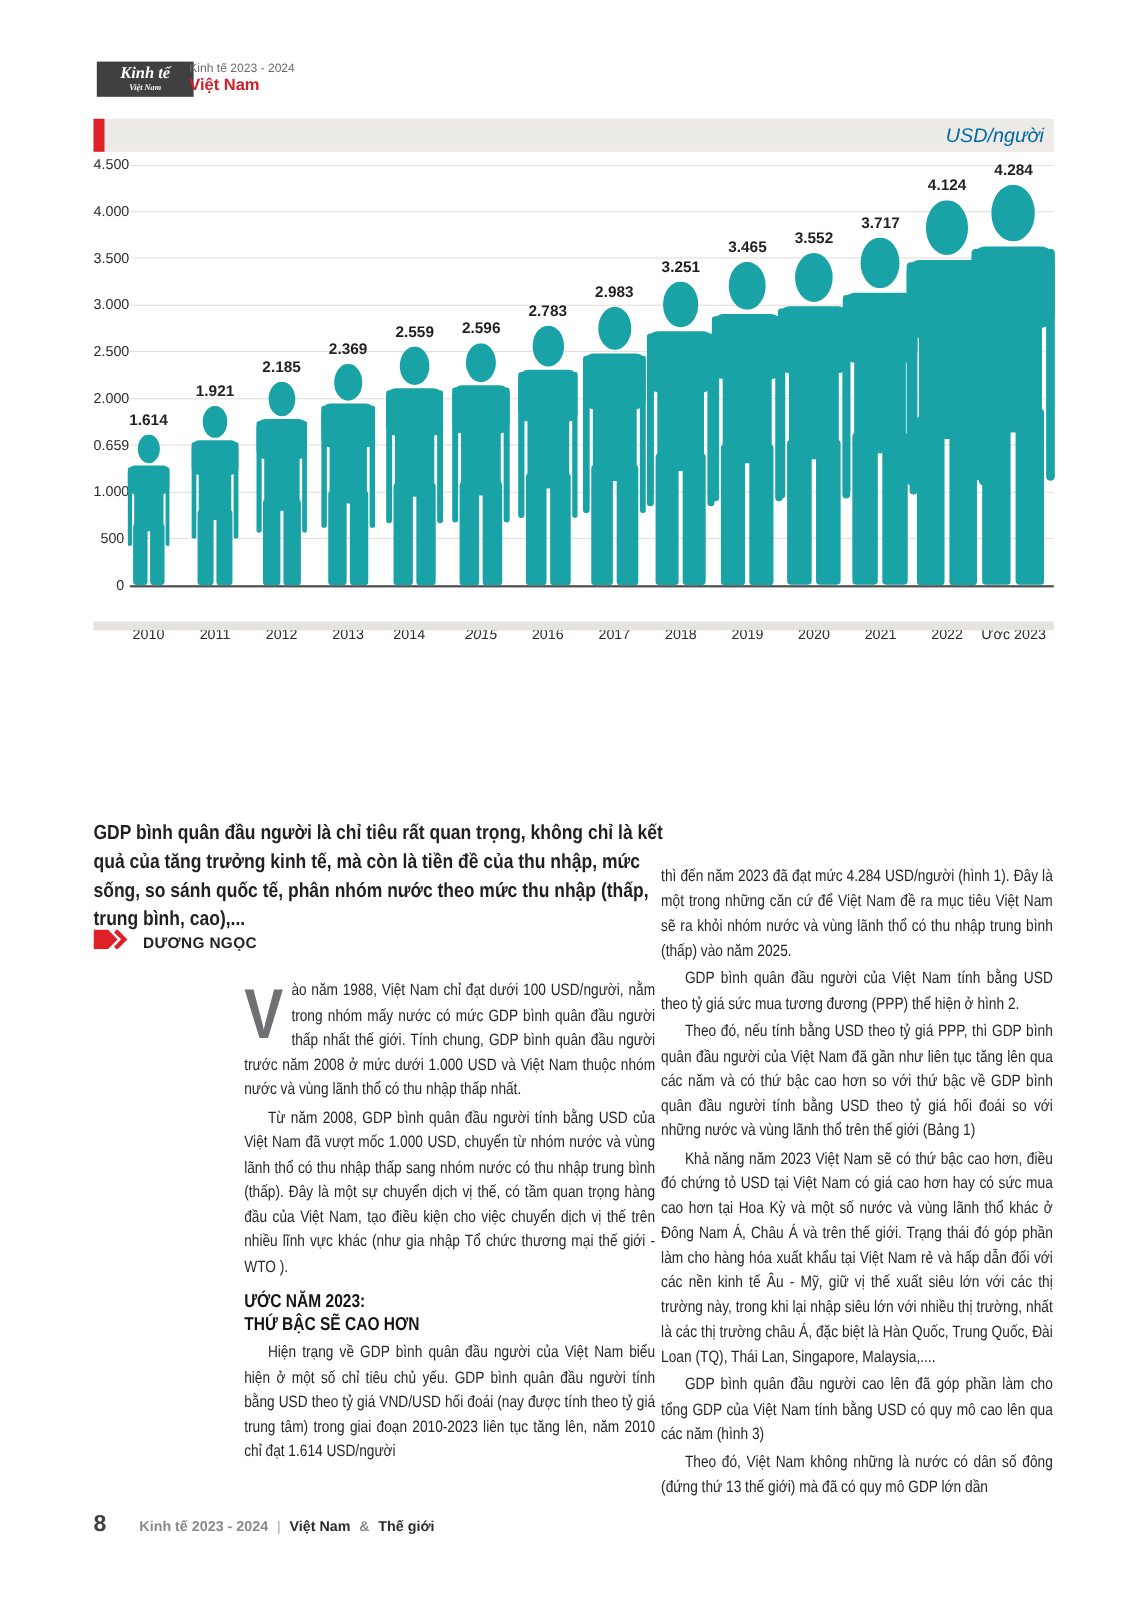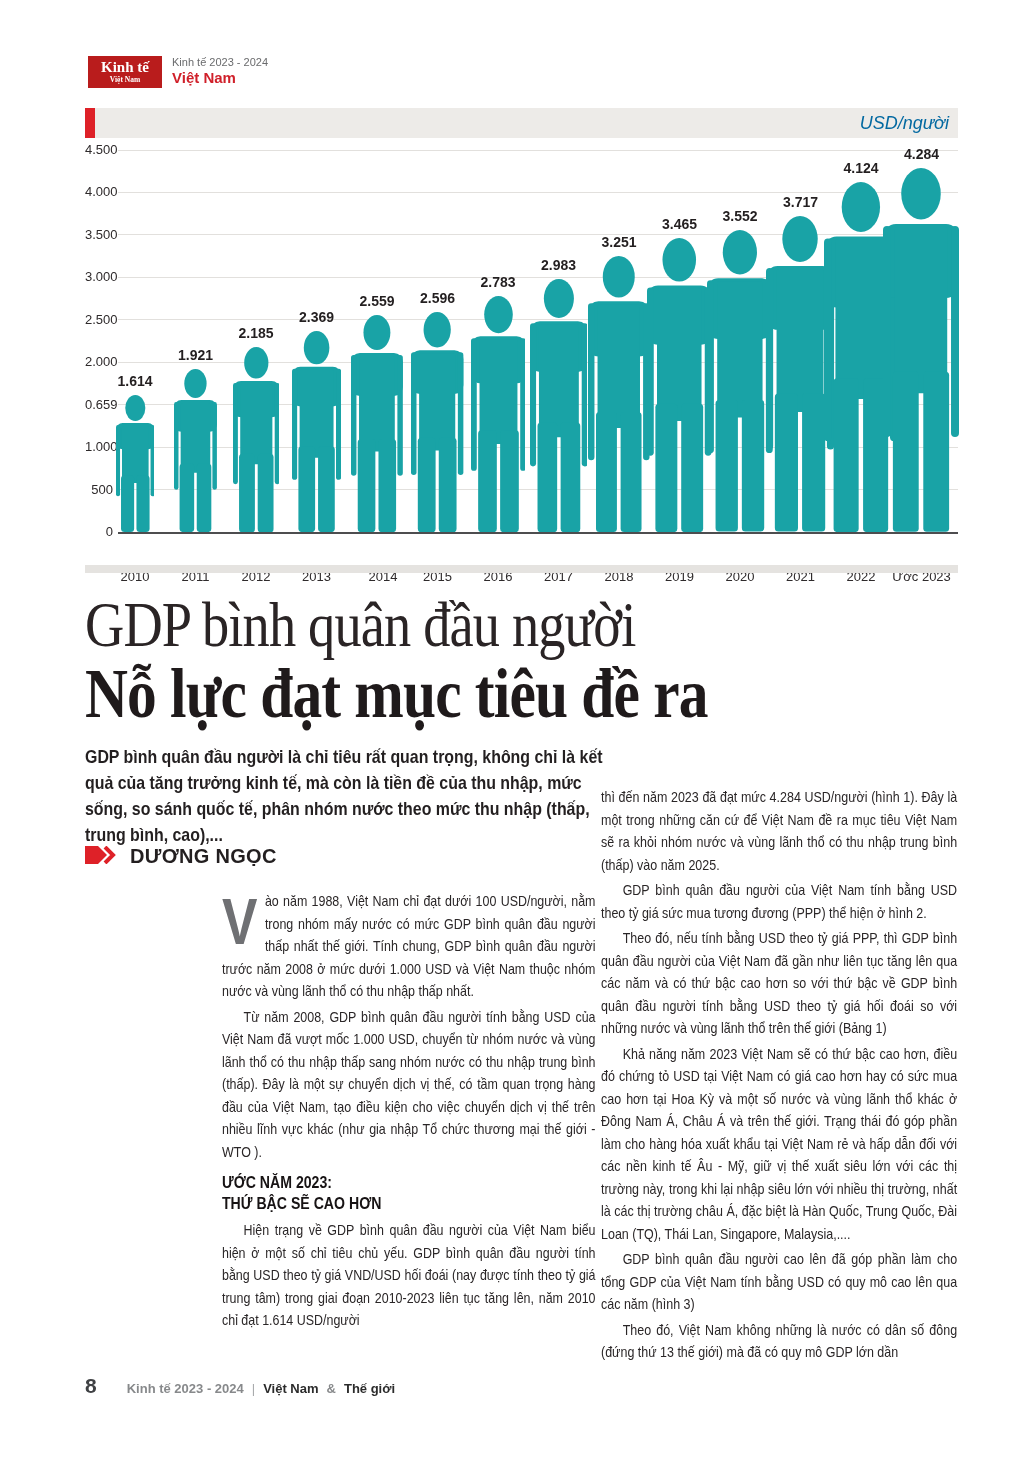--- a/index.html
+++ b/index.html
@@ -1,22 +1,22 @@
 <!DOCTYPE html>
 <html><head>
 <meta charset="utf-8">
 <style>
   * { margin:0; padding:0; box-sizing:border-box; }
   html,body { background:#ffffff; }
   body { font-family:"Liberation Sans","DejaVu Sans",sans-serif; color:#231f20; }
   .page { position:relative; width:1024px; height:1457px; background:#fff; overflow:hidden; }
 
   
-  .logo-box { position:absolute; left:88px; top:56px; width:74px; height:32px; background:#b91c1c;
-              display:flex; flex-direction:column; align-items:center; justify-content:center; }
+  .logo-box { position:absolute; left:88px; top:56px; width:88px; height:32px; background:#404040;
+              display:flex; flex-direction:column; align-items:center; justify-content:center;font-style:italic; }
   .logo-box .t1 { font-family:"Liberation Serif","DejaVu Serif",serif; font-weight:700; color:#fff; font-size:15px; line-height:15px; }
   .logo-box .t2 { font-family:"Liberation Serif","DejaVu Serif",serif; font-weight:700; color:#fff; font-size:7.5px; line-height:9px; }
   .edition { position:absolute; left:172px; top:56px; }
   .edition .e1 { font-size:11px; color:#6a6b6d; line-height:13px; }
   .edition .e2 { font-size:15px; font-weight:800; color:#d0202a; line-height:18px; }
 
   
   .caption-bar { position:absolute; left:85px; top:108px; width:873px; height:30px; background:#edebe8; }
   .caption-accent { position:absolute; left:0; top:0; width:10px; height:30px; background:#de2128; }
   .caption-text { position:absolute; left:19px; top:0; line-height:30px; font-size:15px; color:#231f20; white-space:nowrap; }
@@ -39,21 +39,21 @@
   .headline { position:absolute; left:85px; top:592px; }
   .hl1 { font-family:"Liberation Serif","DejaVu Serif",serif; font-weight:400; font-size:64px; line-height:66px;
          color:#2a2425; letter-spacing:-1px; transform:scaleX(0.85); transform-origin:0 0; white-space:nowrap; }
   .hl2 { font-family:"Liberation Serif","DejaVu Serif",serif; font-weight:800; font-size:70px; line-height:72px;
          color:#1f1a1b; letter-spacing:-1px; transform:scaleX(0.85); transform-origin:0 0; white-space:nowrap; }
 
   
   .lede { position:absolute; left:85px; top:744px; width:602px; transform:scaleX(0.86); transform-origin:0 0;
           font-size:18.5px; font-weight:700; line-height:26px; color:#231f20; text-align:left; }
   .author-row { position:absolute; left:85px; top:845px; display:flex; align-items:center; gap:9px; }
-  .author-name { font-size:20px; font-weight:800; letter-spacing:0.3px; color:#231f20; }
+  .author-name { font-size:14px; font-weight:800; letter-spacing:0.3px; color:#231f20; }
 
   
   .col { position:absolute; font-size:15px; line-height:22.5px; text-align:justify; color:#2a2627;
          transform-origin:0 0; }
   .col-left  { left:222px; top:890px; width:450px; transform:scaleX(0.83); }
   .col-right { left:601px; top:786px; width:428px; transform:scaleX(0.832); }
   .col p { margin:0 0 3px 0; }
   .col p.ind { text-indent:26px; }
   .drop-cap { float:left; font-size:64px; line-height:54px; font-weight:700; color:#6f7073; padding:5px 9px 0 0; }
   .subhead { font-size:17px; line-height:21px; font-weight:800; color:#171314; margin:9px 0 5px 0; }
@@ -152,32 +152,32 @@
       <div class="person" style="left: 266.078px; top: 168.769px;"><svg width="51.84306" height="217.23066666666668" viewBox="0 0 51.84306 217.23066666666668" xmlns="http://www.w3.org/2000/svg">
           <ellipse cx="25.92153" cy="17.52295428" rx="13.4791956" ry="17.52295428" fill="#19a3a6"></ellipse>
           <rect x="0" y="37.86990722666667" width="51.84306" height="43.0465822656" rx="8.813320200000001" fill="#19a3a6"></rect>
           <rect x="0" y="39.86990722666667" width="5.4435213" height="120.88078610666668" rx="2.72176065" fill="#19a3a6"></rect>
           <rect x="46.3995387" y="39.86990722666667" width="5.4435213" height="120.88078610666668" rx="2.72176065" fill="#19a3a6"></rect>
           <rect x="8.0356743" y="40.86990722666667" width="35.7717114" height="95.64841769200001" rx="2" fill="#19a3a6"></rect>
           <rect x="6.7395977999999985" y="123.96307175786667" width="17.626640400000003" height="93.2675949088" rx="3.5" fill="#19a3a6"></rect>
           <rect x="27.4768218" y="123.96307175786667" width="17.626640400000003" height="93.2675949088" rx="3.5" fill="#19a3a6"></rect>
         </svg></div>
       <div class="vlabel" style="left: 247px; top: 146.769px;">2.559</div>
-      <div class="xlabel" style="left: 256px; top: 394px;">2014</div>
+      <div class="xlabel" style="left: 245px; top: 394px;">2014</div>
       <div class="person" style="left: 326.319px; top: 165.628px;"><svg width="52.361306666666664" height="220.37155555555555" viewBox="0 0 52.361306666666664 220.37155555555555" xmlns="http://www.w3.org/2000/svg">
           <ellipse cx="26.180653333333332" cy="17.698121653333335" rx="13.613939733333334" ry="17.698121653333335" fill="#19a3a6"></ellipse>
           <rect x="0" y="38.26107352888889" width="52.361306666666664" height="43.706515686399996" rx="8.901422133333334" fill="#19a3a6"></rect>
           <rect x="0" y="40.26107352888889" width="5.497937199999999" height="122.8138775822222" rx="2.7489685999999995" fill="#19a3a6"></rect>
           <rect x="46.86336946666667" y="40.26107352888889" width="5.497937199999999" height="122.8138775822222" rx="2.7489685999999995" fill="#19a3a6"></rect>
           <rect x="8.116002533333333" y="41.26107352888889" width="36.12930159999999" height="97.16076511466667" rx="2" fill="#19a3a6"></rect>
           <rect x="6.806969866666666" y="125.67410490168888" width="17.802844266666668" height="94.69745065386667" rx="3.5" fill="#19a3a6"></rect>
           <rect x="27.75149253333333" y="125.67410490168888" width="17.802844266666668" height="94.69745065386667" rx="3.5" fill="#19a3a6"></rect>
         </svg></div>
       <div class="vlabel" style="left: 307.5px; top: 143.628px;">2.596</div>
-      <div class="xlabel" style="left: 310.5px; top: 394px;">2015</div>
+      <div class="xlabel" style="left: 310.5px; top: 394px; font-style: italic;">2015</div>
       <div class="person" style="left: 385.51px; top: 149.754px;"><svg width="54.98055333333334" height="236.2457777777778" viewBox="0 0 54.98055333333334 236.2457777777778" xmlns="http://www.w3.org/2000/svg">
           <ellipse cx="27.49027666666667" cy="18.58342702666667" rx="14.294943866666669" ry="18.58342702666667" fill="#19a3a6"></ellipse>
           <rect x="0" y="40.23804916444445" width="54.98055333333334" height="47.0418548672" rx="9.346694066666668" fill="#19a3a6"></rect>
           <rect x="0" y="42.23804916444445" width="5.7729581" height="132.5838263911111" rx="2.88647905" fill="#19a3a6"></rect>
           <rect x="49.207595233333336" y="42.23804916444445" width="5.7729581" height="132.5838263911111" rx="2.88647905" fill="#19a3a6"></rect>
           <rect x="8.521985766666667" y="43.23804916444445" width="37.936581800000006" height="104.80425073733335" rx="2" fill="#19a3a6"></rect>
           <rect x="7.147471933333335" y="134.32175889884445" width="18.693388133333336" height="101.92401887893334" rx="3.5" fill="#19a3a6"></rect>
           <rect x="29.13969326666667" y="134.32175889884445" width="18.693388133333336" height="101.92401887893334" rx="3.5" fill="#19a3a6"></rect>
         </svg></div>
       <div class="vlabel" style="left: 368px; top: 127.754px;">2.783</div>
@@ -255,24 +255,20 @@
           <rect x="68.0240812" y="58.10671456000001" width="7.980478799999999" height="211.00464544" rx="3.9902393999999997" fill="#19a3a6"></rect>
           <rect x="11.780706799999999" y="59.10671456000001" width="52.443146399999996" height="166.156506992" rx="2" fill="#19a3a6"></rect>
           <rect x="9.880592799999995" y="203.73421157119998" width="25.841550400000003" height="159.9297884288" rx="3.5" fill="#19a3a6"></rect>
           <rect x="40.2824168" y="203.73421157119998" width="25.841550400000003" height="159.9297884288" rx="3.5" fill="#19a3a6"></rect>
         </svg></div>
       <div class="vlabel" style="left: 791.5px; top: 0.336px;">4.284</div>
       <div class="xlabel" style="left: 794.5px; top: 394px;">Ước 2023</div>
     </div>
   <div class="divider"></div>
 
-  <div class="headline">
-    <div class="hl1">GDP bình quân đầu người</div>
-    <div class="hl2">Nỗ lực đạt mục tiêu đề ra</div>
-  </div>
 
   <div class="lede">GDP bình quân đầu người là chỉ tiêu rất quan trọng, không chỉ là kết quả của tăng trưởng kinh tế, mà còn là tiền đề của thu nhập, mức sống, so sánh quốc tế, phân nhóm nước theo mức thu nhập (thấp, trung bình, cao),...</div>
 
   <div class="author-row">
     <span>
       <svg width="36" height="18" viewBox="0 0 36 18">
         <polygon points="0,0 13,0 22,9 13,18 0,18" fill="#de2128"></polygon>
         <path d="M 20,1 L 28,9 L 20,17" fill="none" stroke="#de2128" stroke-width="4"></path>
       </svg>
     </span>

